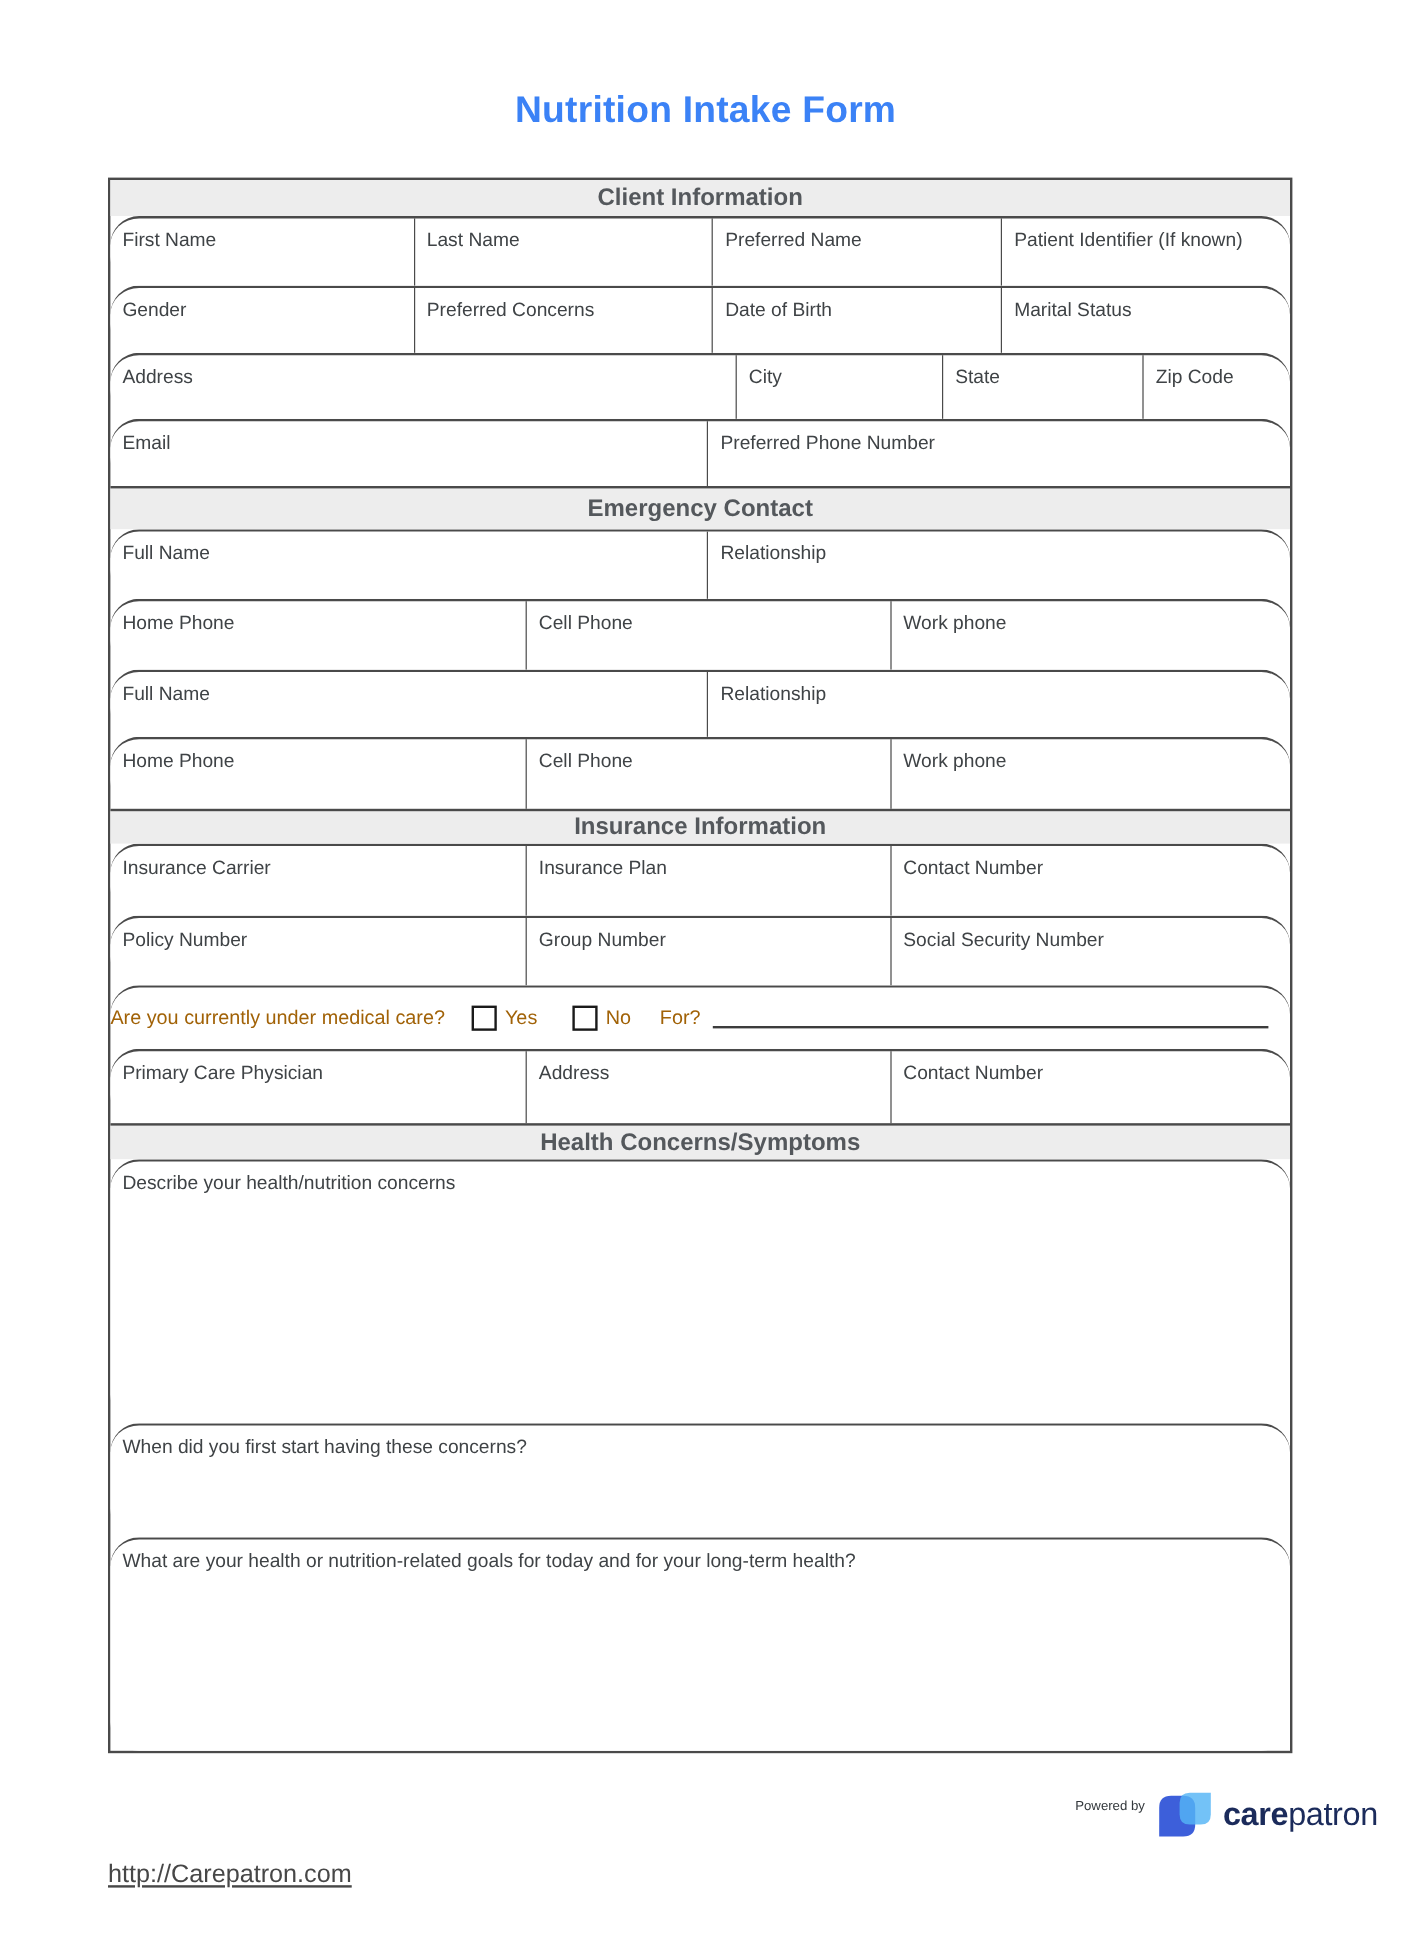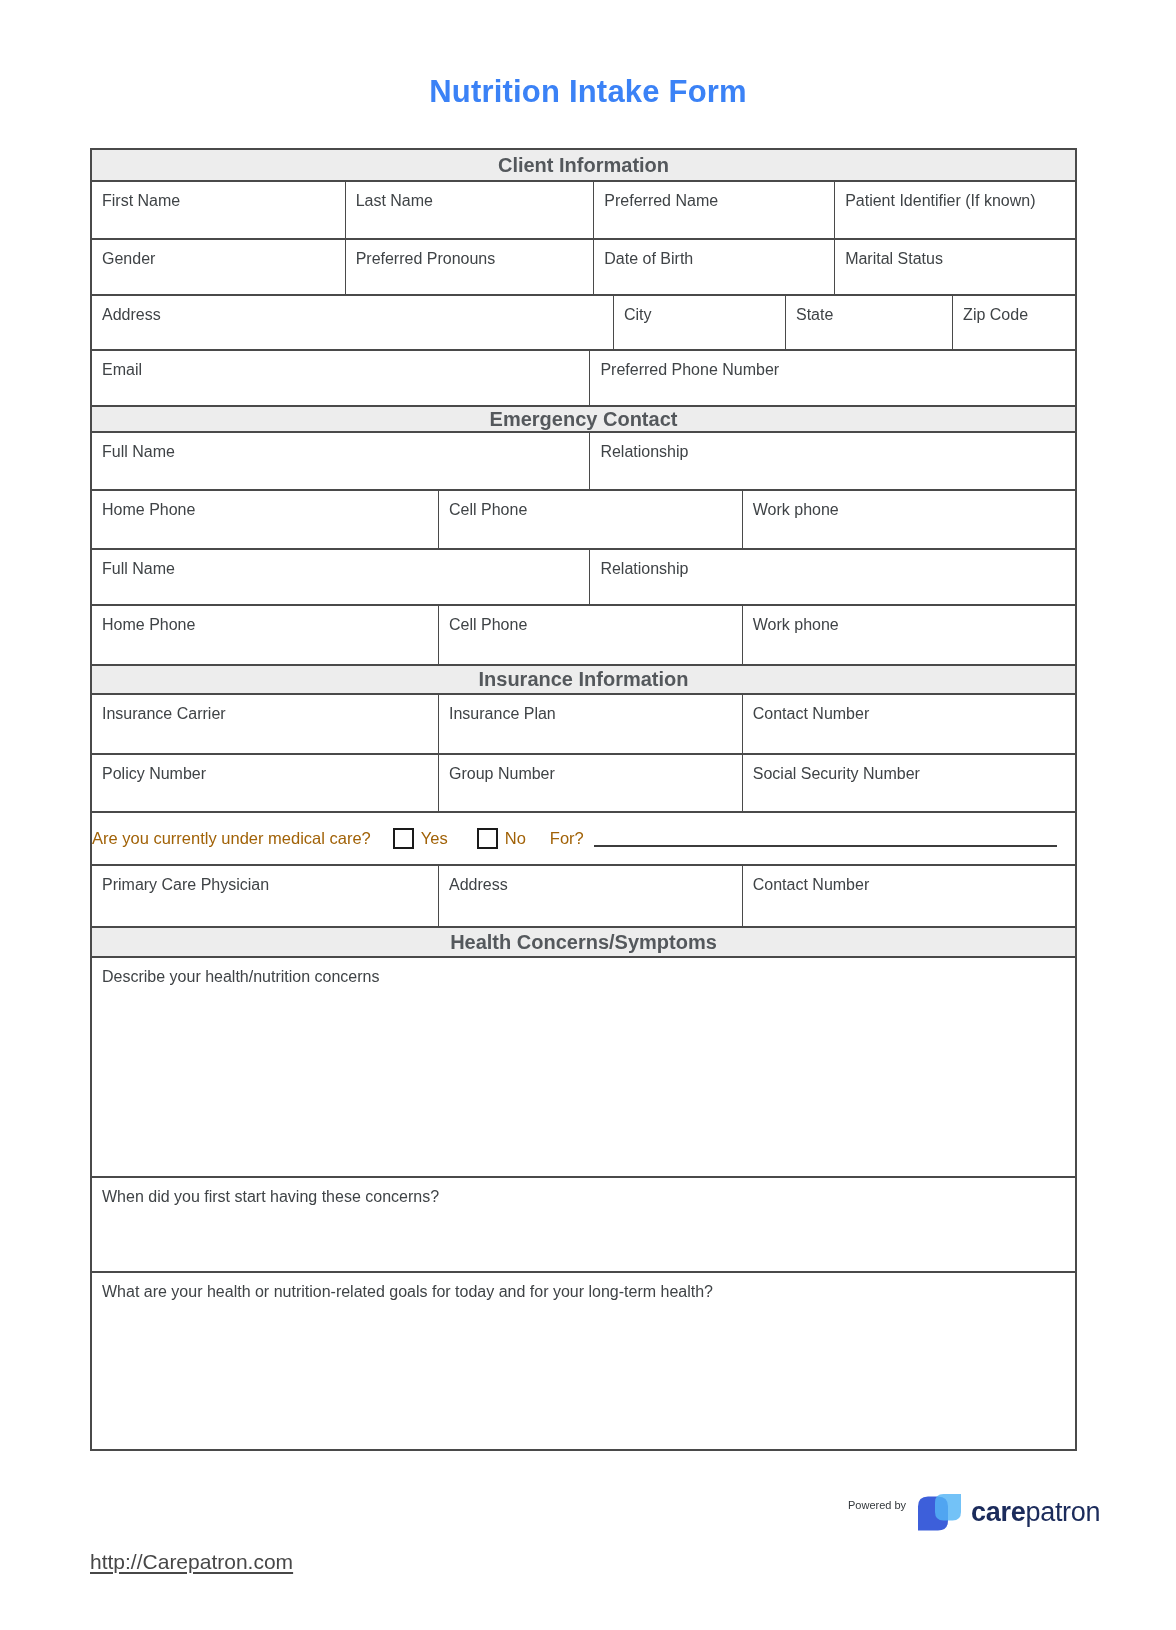--- a/index.html
+++ b/index.html
@@ -20,27 +20,27 @@
     border: 2px solid #4a4a4a;
     background: #ffffff;
   }
   .shead {
     display: flex; align-items: center; justify-content: center;
     background: #ededed;
     border-top: 2px solid #4a4a4a;
     font-weight: 700; font-size: 20px; color: #54585c;
   }
   .tbl > .shead:first-child { border-top: none; }
-  .row { display: flex; border-top: 2px solid #4a4a4a; background: #fff; }
+  .row { display: flex; border-top: 2px solid #4a4a4a; background: #fff; border-radius: 24px; }
   .cell { position: relative; border-left: 1px solid #4a4a4a; padding: 10px 6px 0 10px; overflow: hidden; }
   .cell:first-child { border-left: none; }
   .lbl { font-size: 16px; color: #3f4346; line-height: 1.18; display: block; }
 
   
-  .h29{height:29px}.h30{height:30px}.h32{height:26px}.h53{height:53px}.h55{height:55px}
+  .h29{height:29px}.h30{height:30px}.h32{height:36px}.h53{height:53px}.h55{height:55px}
   .h56{height:56px}.h58{height:58px}.h59{height:59px}.h60{height:60px}.h62{height:62px}
   .h95{height:95px}.h178{height:178px}.h220{height:220px}
 
   
   .wq1{width:25.7%}.wq2{width:25.3%}.wq3{width:24.5%}.wq4{width:24.5%}
   .wh1{width:50.6%}.wh2{width:49.4%}
   .wt1{width:35.2%}.wt2{width:30.9%}.wt3{width:33.9%}
   .wa1{width:53%}.wa2{width:17.5%}.wa3{width:17%}.wa4{width:12.5%}
   .wfull{width:100%}
 
@@ -62,21 +62,21 @@
 
   
   .flink {
     position: absolute; left: 90px; top: 1502px;
     font-size: 21px; color: #474747;
     text-decoration: underline; text-underline-offset: 3px;
     cursor: pointer;
     margin-top: 48px;
   }
   .powered {
-    position: absolute; left: 848px; top: 1488px; height: 48px;
+    position: absolute; left: 896px; top: 1488px; height: 48px;
     display: flex; align-items: center;
   }
   .pby { font-size: 11px; color: #33383c; margin-right: 9px; transform: translateY(-7px); }
   .licon { width: 50px; height: 42px; margin-right: 6px; flex: none; }
   .brand { font-size: 27px; color: #1b2b5b; letter-spacing: -0.3px; white-space: nowrap; }
   .brand .bold { font-weight: 700; }
   .brand .reg  { font-weight: 400; }
 </style>
 </head>
 <body>
@@ -100,21 +100,21 @@
       </div>
     <div class="cell wq4">
         <span class="lbl">Patient Identifier (If known)</span>
       </div>
   </div>
   <div class="row h56">
     <div class="cell wq1">
         <span class="lbl">Gender</span>
       </div>
     <div class="cell wq2">
-        <span class="lbl">Preferred Pronouns</span>
+        <span class="lbl">Preferred Concerns</span>
       </div>
     <div class="cell wq3">
         <span class="lbl">Date of Birth</span>
       </div>
     <div class="cell wq4">
         <span class="lbl">Marital Status</span>
       </div>
   </div>
   <div class="row h55">
     <div class="cell wa1">

